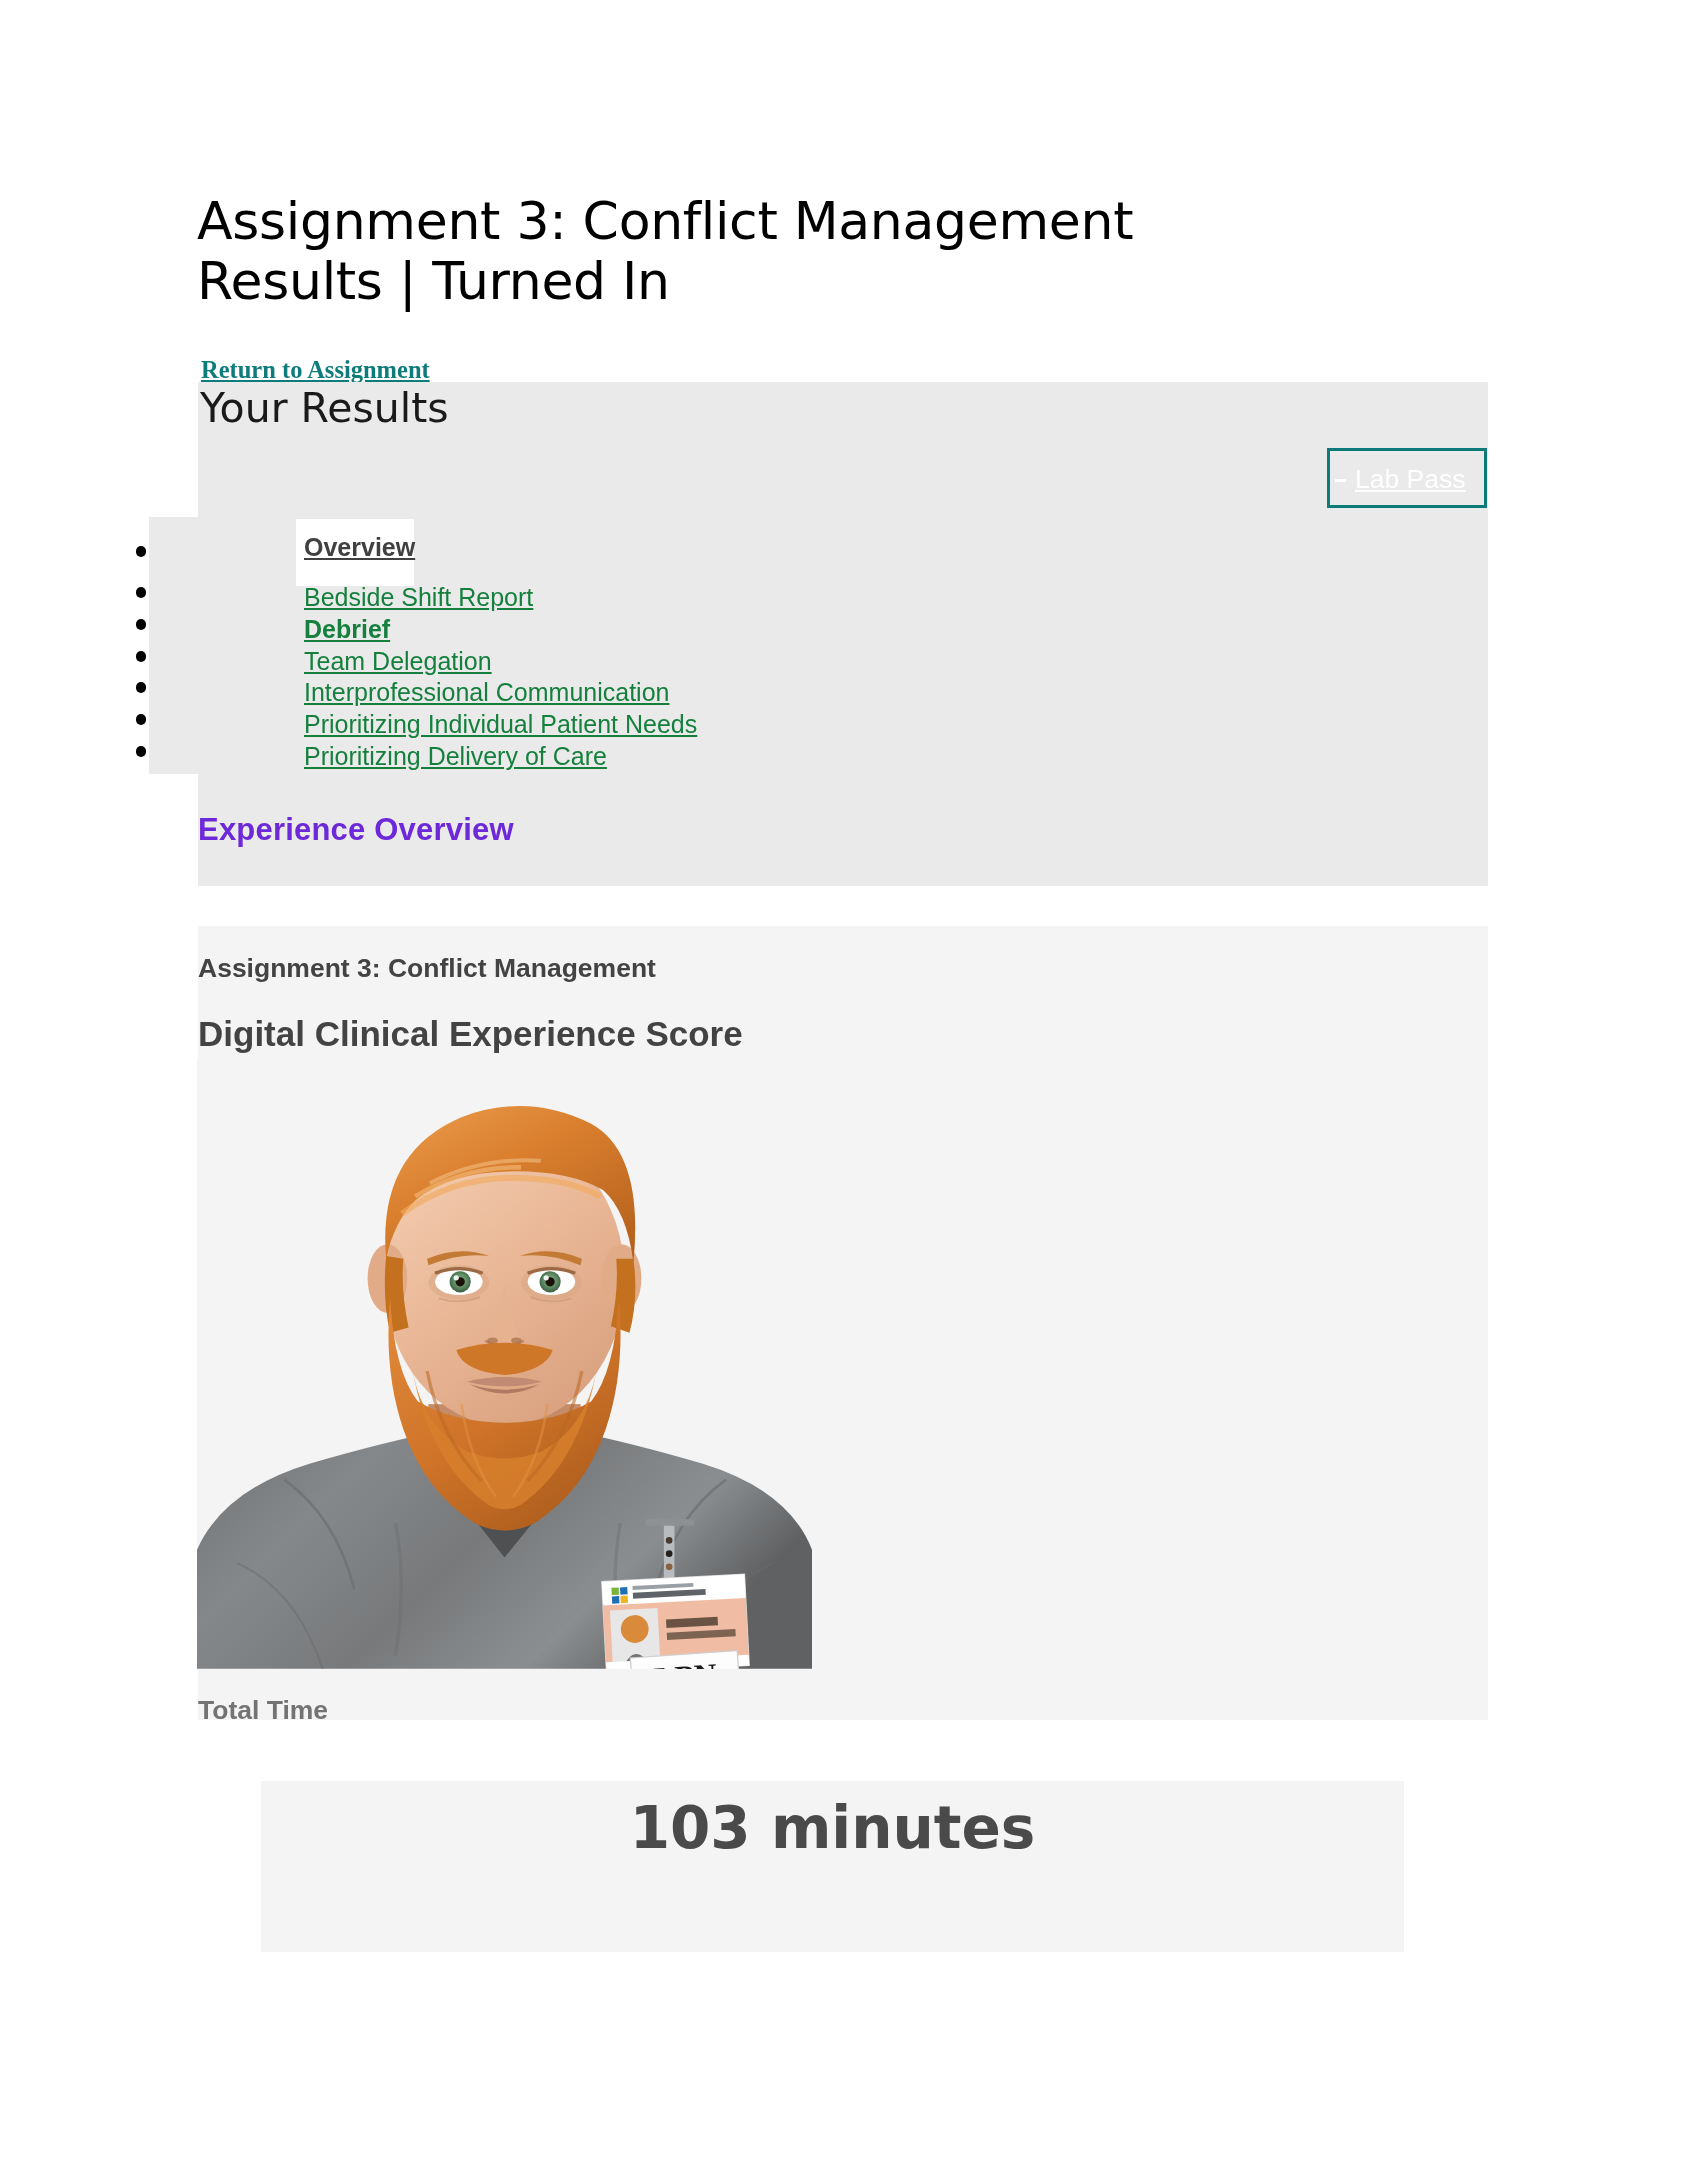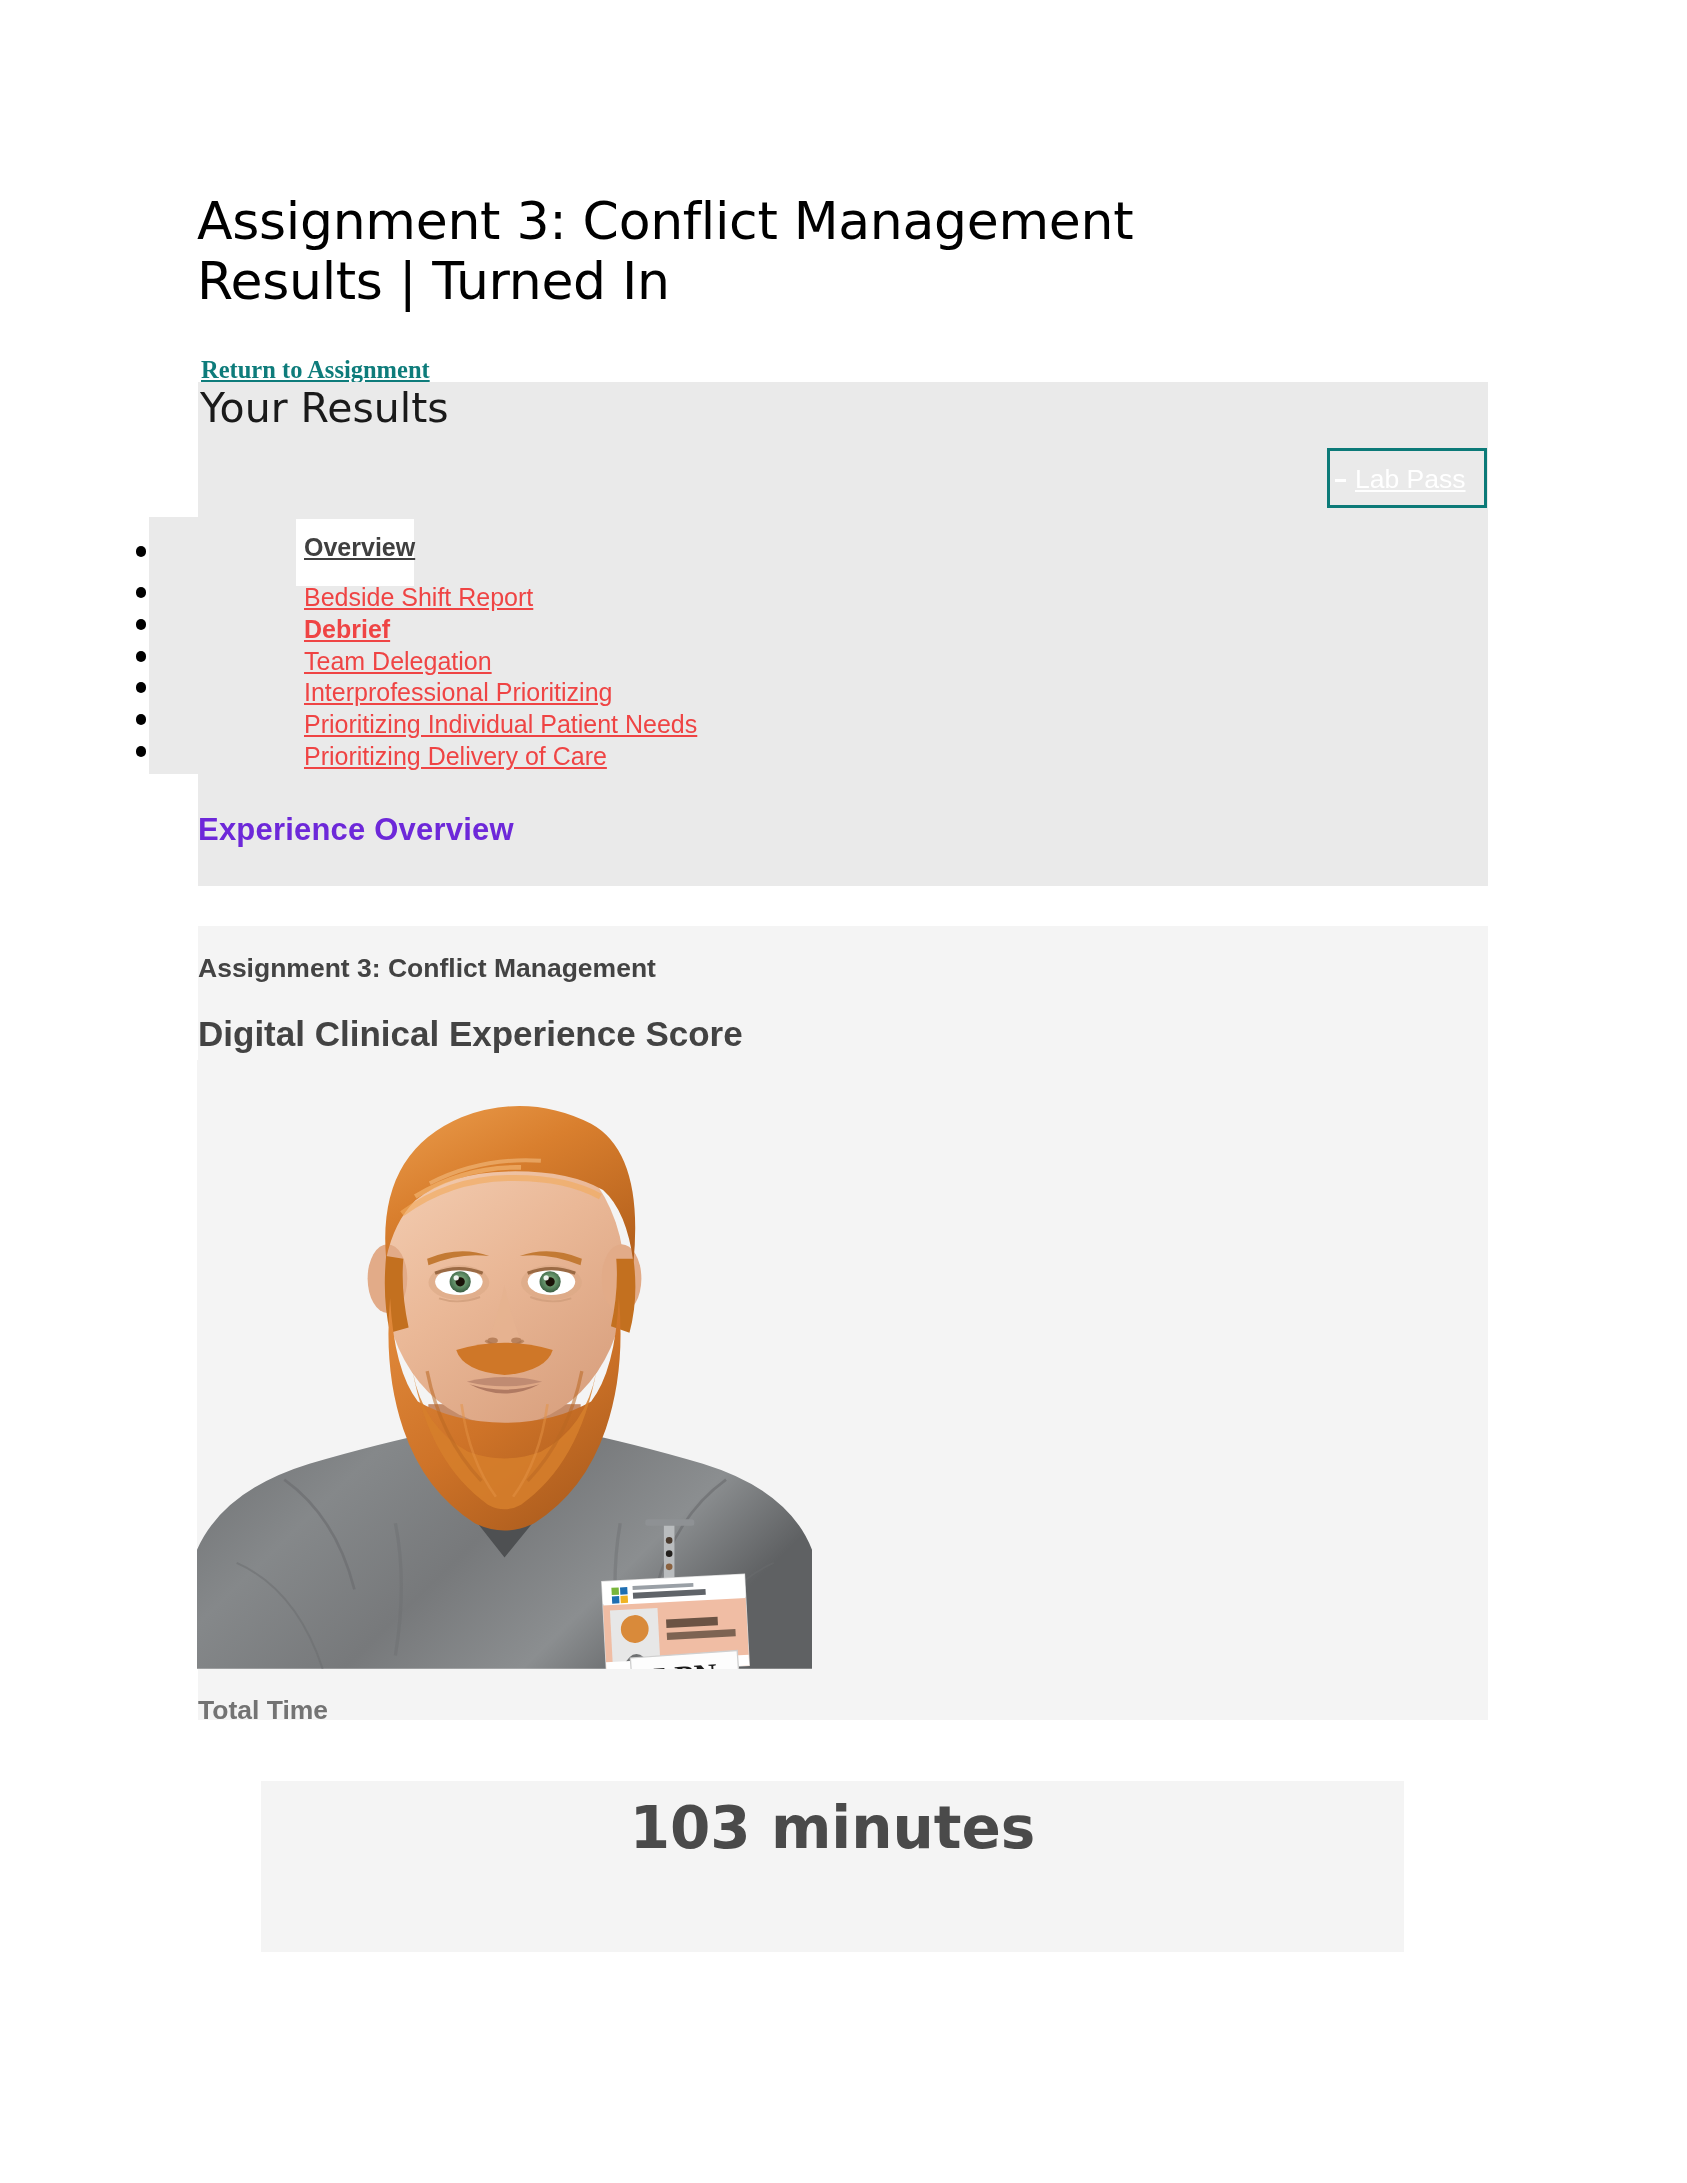--- a/index.html
+++ b/index.html
@@ -118,21 +118,21 @@
   .nav-bullet {
     position: absolute;
     width: 10.6px;
     height: 10.6px;
     border-radius: 50%;
     background: #000000;
   }
   .nav-link {
     position: absolute;
     font-size: 25px;
-    color: #ef4444;
+    color: #15803d;
     text-decoration: underline;
     white-space: nowrap;
     cursor: pointer;
   }
   .nav-link.active {
     color: #404040;
     font-weight: bold;
   }
   #nav-active-bg {
     position: absolute;
@@ -262,21 +262,21 @@
     <li>
       <span class="nav-bullet" style="left: -13.2px; top: 102px;"></span>
       <a class="nav-link" href="#" style="left: 155px; top: 98px; font-weight: bold;">Debrief</a>
     </li>
     <li>
       <span class="nav-bullet" style="left: -13.2px; top: 134px;"></span>
       <a class="nav-link" href="#" style="left: 155px; top: 130px;">Team Delegation</a>
     </li>
     <li>
       <span class="nav-bullet" style="left: -13.2px; top: 165px;"></span>
-      <a class="nav-link" href="#" style="left: 155px; top: 161px;">Interprofessional Prioritizing</a>
+      <a class="nav-link" href="#" style="left: 155px; top: 161px;">Interprofessional Communication</a>
     </li>
     <li>
       <span class="nav-bullet" style="left: -13.2px; top: 197px;"></span>
       <a class="nav-link" href="#" style="left: 155px; top: 193px;">Prioritizing Individual Patient Needs</a>
     </li>
     <li>
       <span class="nav-bullet" style="left: -13.2px; top: 229px;"></span>
       <a class="nav-link" href="#" style="left: 155px; top: 225px;">Prioritizing Delivery of Care</a>
     </li>
   </ul>

